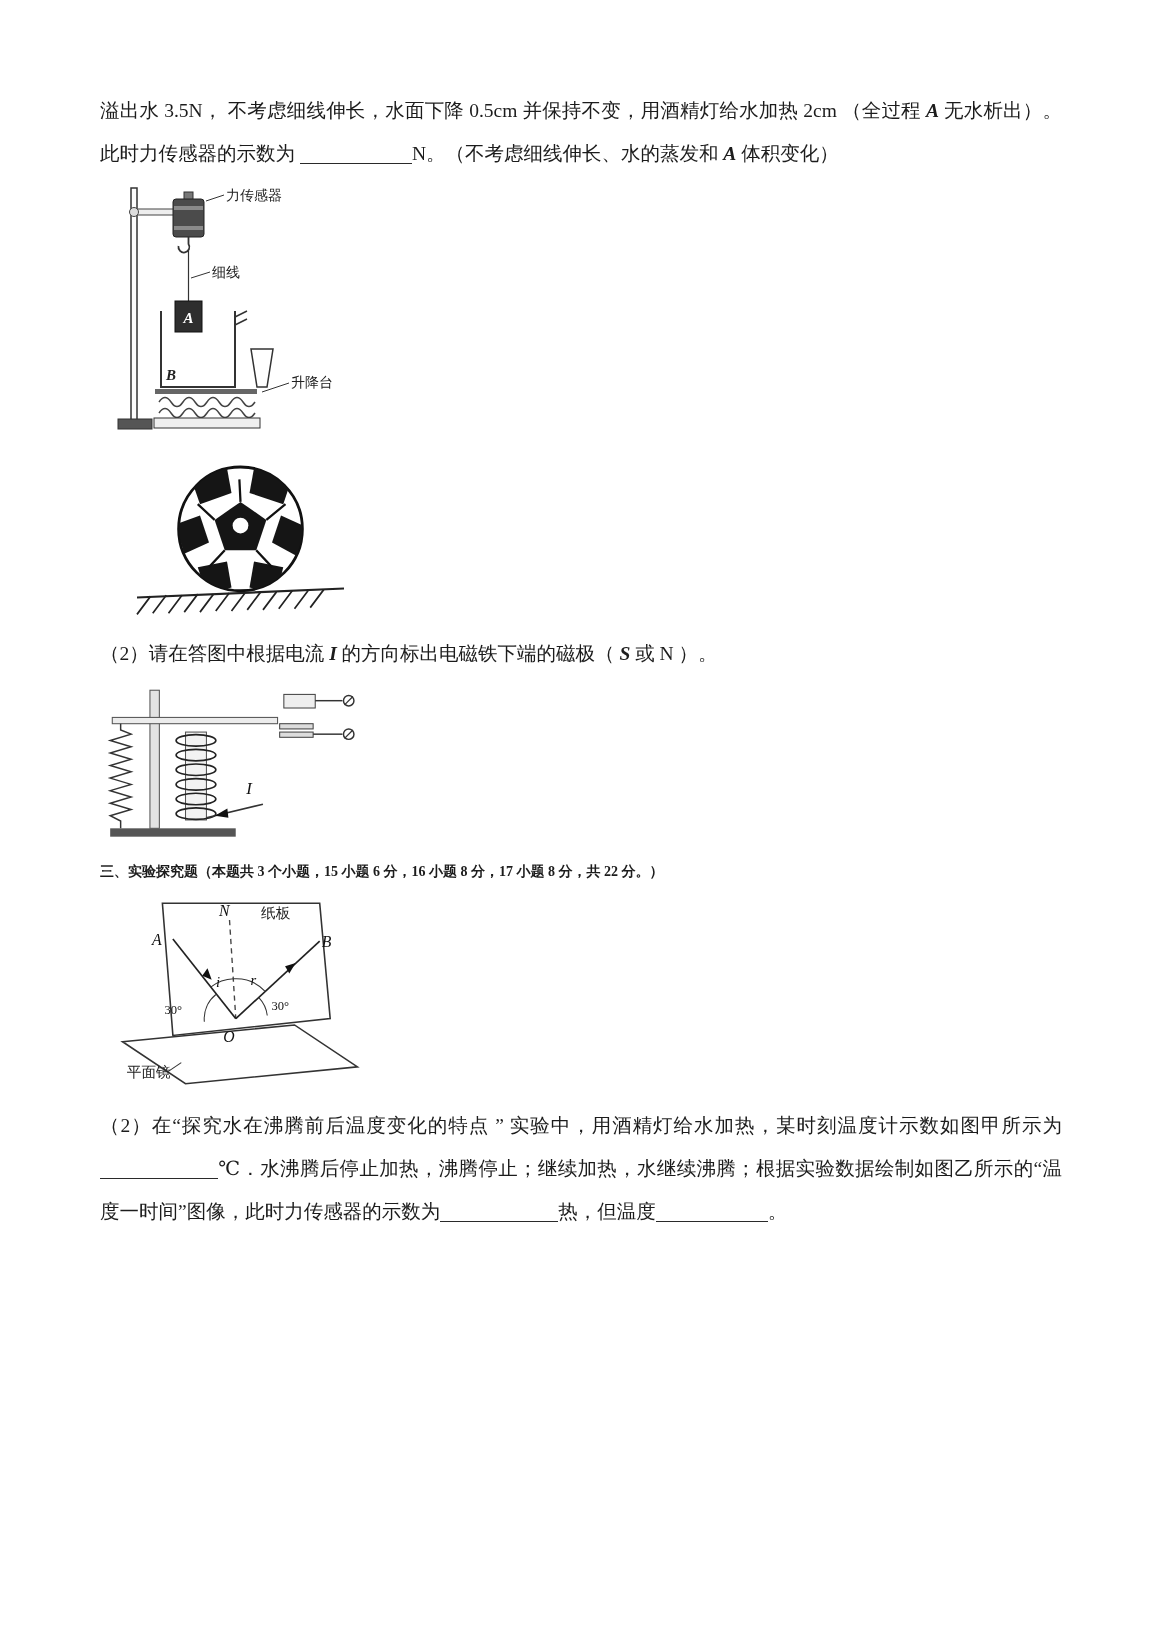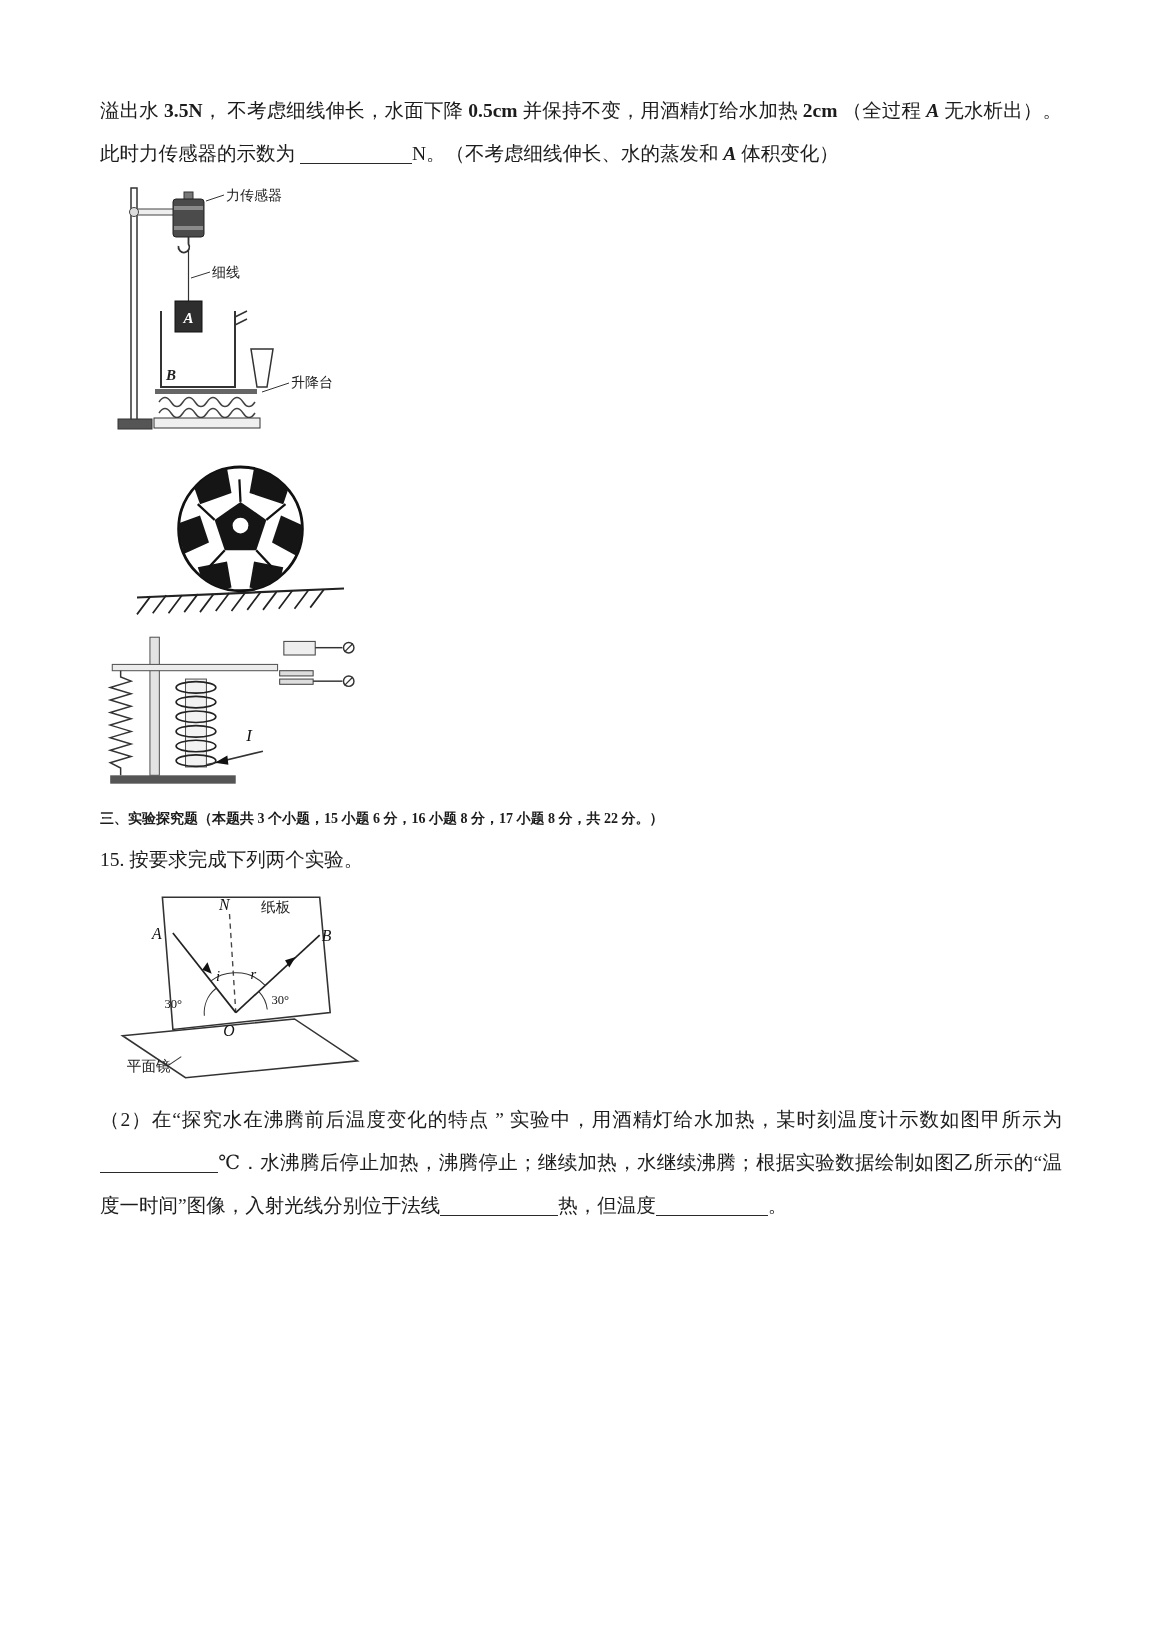--- a/index.html
+++ b/index.html
@@ -12,21 +12,21 @@
     font-family: "Liberation Serif", "DejaVu Serif", serif;
     padding: 90px 96px 40px 100px;
     position: relative;
   }
   .para {
     font-size: 19.5px;
     line-height: 2.2;
     margin: 0 0 4px 0;
     text-align: justify;
   }
-  .b  { font-weight: bold; }
+  .b  { font-weight: normal; }
   .bi { font-weight: bold; font-style: italic; }
   .blank {
     display: inline-block;
     height: 1.05em;
     border-bottom: 1.5px solid #2a2a2a;
     vertical-align: -4px;
   }
   .section-heading { font-weight: bold; font-size: 14px; margin-top: 8px; }
   figure.fig { margin: 10px 0 10px 14px; display: block; }
   svg text { font-family: "Liberation Serif", "DejaVu Serif", serif; }
@@ -102,20 +102,21 @@
       </g>
       <g clip-path="url(#ballClip)" stroke="#111" stroke-width="2" fill="none">
         <path d="M100 46 L99 26 M123 62 L140 48 M114 89 L128 104 M86 89 L72 104 M77 62 L62 48"></path>
       </g>
       <circle cx="100" cy="67" r="7" fill="#fff"></circle>
       <line x1="8" y1="131" x2="192" y2="123" stroke="#222" stroke-width="2"></line>
       <path d="M20 130 L8 146 M34 129 L22 145 M48 129 L36 145 M62 128 L50 144 M76 128 L64 144 M90 127 L78 143 M104 127 L92 143 M118 126 L106 142 M132 126 L120 142 M146 125 L134 141 M160 125 L148 141 M174 124 L162 140" stroke="#222" stroke-width="1.5"></path>
     </svg>
   </figure>
 
+  <p class="para"><span>（2）请在答图中根据电流 </span><span class="bi">I</span><span> 的方向标出电磁铁下端的磁极（ </span><span class="bi">S</span><span> 或 </span><span class="b">N</span><span> ）。</span></p>
 
   <figure class="fig" style="margin-left:6px">
     <svg width="272" height="157" viewBox="0 0 260 150">
       <rect x="4" y="136" width="120" height="8" fill="#555"></rect>
       <rect x="42" y="4" width="9" height="132" fill="#e3e3e3" stroke="#555"></rect>
       <rect x="6" y="30" width="158" height="6" fill="#ececec" stroke="#555"></rect>
       <path d="M14 36 L14 42 L24 46 L4 52 L24 58 L4 64 L24 70 L4 76 L24 82 L4 88 L24 94 L4 100 L24 106 L4 112 L24 118 L4 124 L14 129 L14 136" fill="none" stroke="#333" stroke-width="1.4"></path>
       <g>
         <rect x="76" y="44" width="20" height="84" fill="#f2f2f2" stroke="#555"></rect>
         <ellipse cx="86" cy="52" rx="19" ry="5.5" fill="none" stroke="#222" stroke-width="1.6"></ellipse>
@@ -140,21 +141,20 @@
       </g>
       <g>
         <line x1="96" y1="126" x2="150" y2="113" stroke="#333" stroke-width="1.5"></line>
         <polygon points="104,124 116,117 117,126" fill="#111"></polygon>
         <text x="134" y="103" font-size="16" font-style="italic" fill="#111">I</text>
       </g>
     </svg>
   </figure>
 
   <p class="para section-heading">三、实验探究题（本题共 3 个小题，15 小题 6 分，16 小题 8 分，17 小题 8 分，共 22 分。）</p>
-  <p class="para">15. 按要求完成下列两个实验。</p>
 
   <figure class="fig">
     <svg width="252" height="194" viewBox="0 0 240 185">
       <polygon points="8,138 172,122 232,162 68,178" fill="#fff" stroke="#333" stroke-width="1.5"></polygon>
       <polygon points="46,6 196,6 206,116 56,132" fill="#fff" stroke="#333" stroke-width="1.5"></polygon>
       <line x1="110" y1="22" x2="116" y2="116" stroke="#444" stroke-width="1.3" stroke-dasharray="5,4"></line>
       <line x1="56" y1="40" x2="116" y2="116" stroke="#222" stroke-width="1.6"></line>
       <line x1="116" y1="116" x2="196" y2="42" stroke="#222" stroke-width="1.6"></line>
       <polygon points="93,79 84,75 89,68" fill="#111"></polygon>
       <polygon points="173,63 163,66 167,73" fill="#111"></polygon>
@@ -169,15 +169,15 @@
       <text x="97" y="86" font-size="14" font-style="italic" fill="#111">i</text>
       <text x="130" y="84" font-size="14" font-style="italic" fill="#111">r</text>
       <text x="48" y="112" font-size="12" fill="#111">30°</text>
       <text x="150" y="108" font-size="12" fill="#111">30°</text>
       <text x="104" y="138" font-size="15" font-style="italic" fill="#111">O</text>
       <line x1="52" y1="166" x2="64" y2="158" stroke="#333" stroke-width="1"></line>
       <text x="12" y="172" class="svglabel">平面镜</text>
     </svg>
   </figure>
 
-  <p class="para"><span>（2）在“探究水在沸腾前后温度变化的特点 ” 实验中，用酒精灯给水加热，某时刻温度计示数如图甲所示为</span><span class="blank" style="width: 118px;"></span><span>℃．水沸腾后停止加热，沸腾停止；继续加热，水继续沸腾；根据实验数据绘制如图乙所示的“温度一时间”图像，入射光线分别位于法线</span><span class="blank" style="width: 118px;"></span><span>热，但温度</span><span class="blank" style="width: 112px;"></span><span>。</span></p>
+  <p class="para"><span>（2）在“探究水在沸腾前后温度变化的特点 ” 实验中，用酒精灯给水加热，某时刻温度计示数如图甲所示为</span><span class="blank" style="width: 118px;"></span><span>℃．水沸腾后停止加热，沸腾停止；继续加热，水继续沸腾；根据实验数据绘制如图乙所示的“温度一时间”图像，此时力传感器的示数为</span><span class="blank" style="width: 118px;"></span><span>热，但温度</span><span class="blank" style="width: 112px;"></span><span>。</span></p>
 
 </div>
 
 </body></html>

